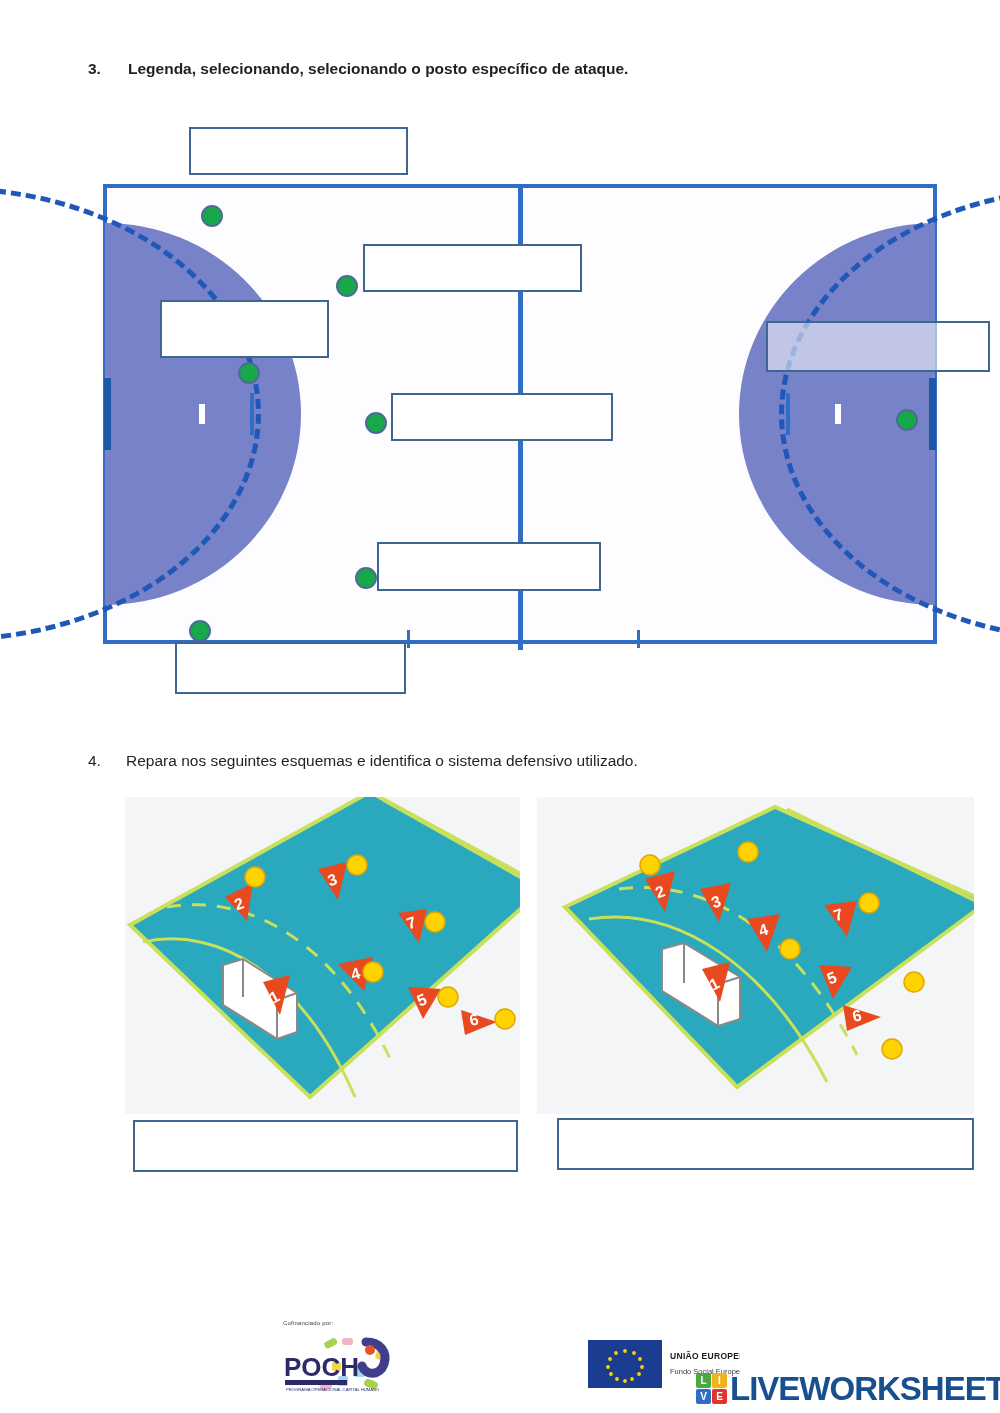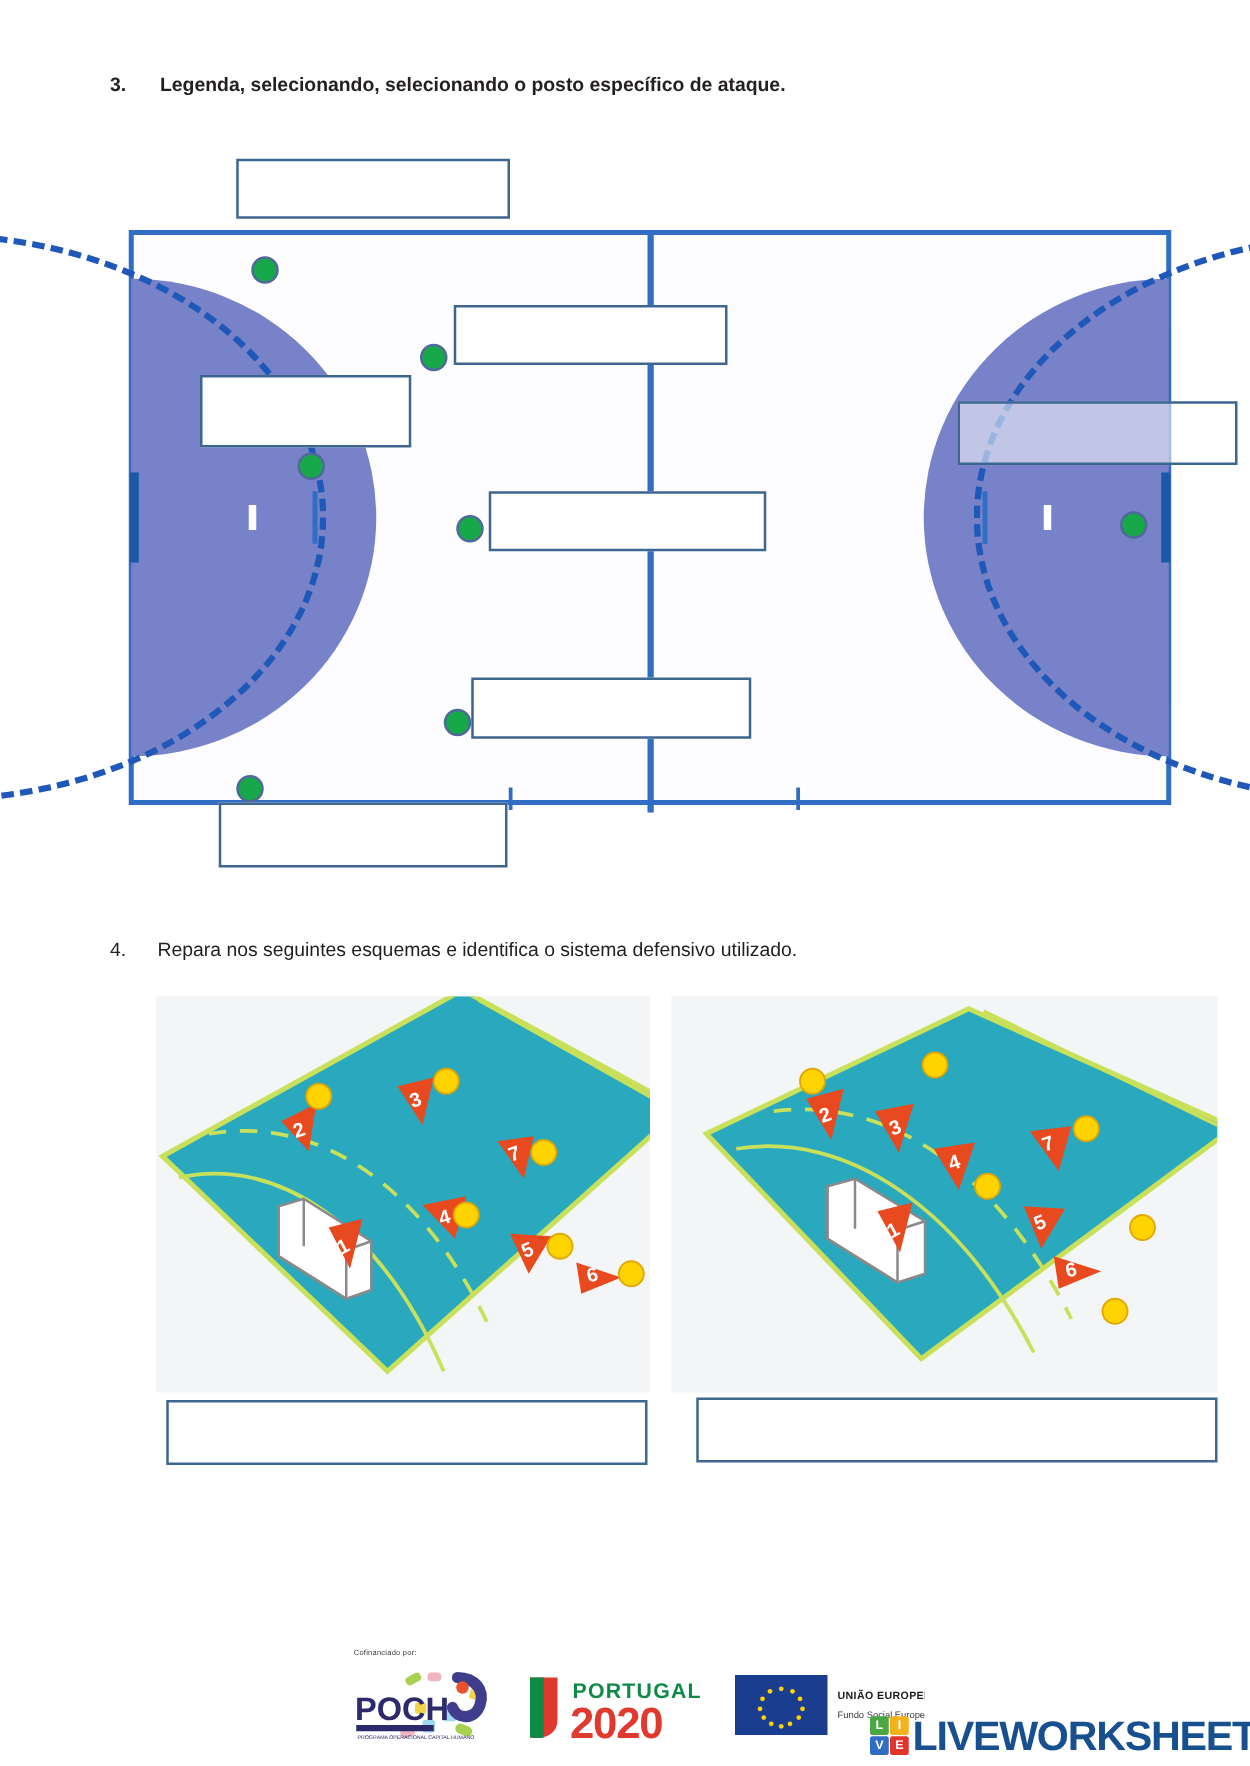--- a/index.html
+++ b/index.html
@@ -425,28 +425,20 @@
         <rect x="52" y="30" width="9" height="9" rx="2"></rect>
         </g>
       <path d="M 86,10 C 100,10 108,20 104,32 C 100,44 86,44 82,34" fill="none" stroke="#3f3d8c" stroke-width="9" stroke-linecap="round"></path>
       <circle cx="90" cy="18" r="5" fill="#e8532e"></circle>
       <text x="4" y="44" font-family="Liberation Sans, sans-serif" font-size="26" font-weight="bold" fill="#2c2a6b">POCH</text>
       <rect x="5" y="48" width="62" height="5" fill="#2c2a6b"></rect>
       <text x="6" y="59" font-family="Liberation Sans, sans-serif" font-size="4.2" fill="#2c2a6b">PROGRAMA OPERACIONAL CAPITAL HUMANO</text>
     </svg>
   </div>
 
-  <div class="logo" id="logo-p2020">
-    <svg viewBox="0 0 155 60" xmlns="http://www.w3.org/2000/svg">
-      <path d="M 4,6 L 26,6 L 26,40 C 26,52 14,56 4,54 Z" fill="#e03a2f"></path>
-      <path d="M 4,6 L 15,6 L 15,54 C 9,55 6,54 4,54 Z" fill="#0d8b46"></path>
-      <text x="38" y="22" font-family="Liberation Sans, sans-serif" font-size="17" font-weight="bold" fill="#0d8b46" letter-spacing="1">PORTUGAL</text>
-      <text x="36" y="54" font-family="Liberation Sans, sans-serif" font-size="35" font-weight="bold" fill="#e03a2f" letter-spacing="-1">2020</text>
-    </svg>
-  </div>
 
   <div class="logo" id="logo-eu">
     <svg viewBox="0 0 152 48" xmlns="http://www.w3.org/2000/svg">
       <rect x="0" y="0" width="74" height="48" fill="#1b3d8f"></rect>
       <g fill="#ffd300">
         <circle cx="37" cy="11" r="1.9"></circle>
           <circle cx="46" cy="13" r="1.9"></circle>
         <circle cx="52" cy="19" r="1.9"></circle>
           <circle cx="54" cy="27" r="1.9"></circle>
         <circle cx="51" cy="34" r="1.9"></circle>

